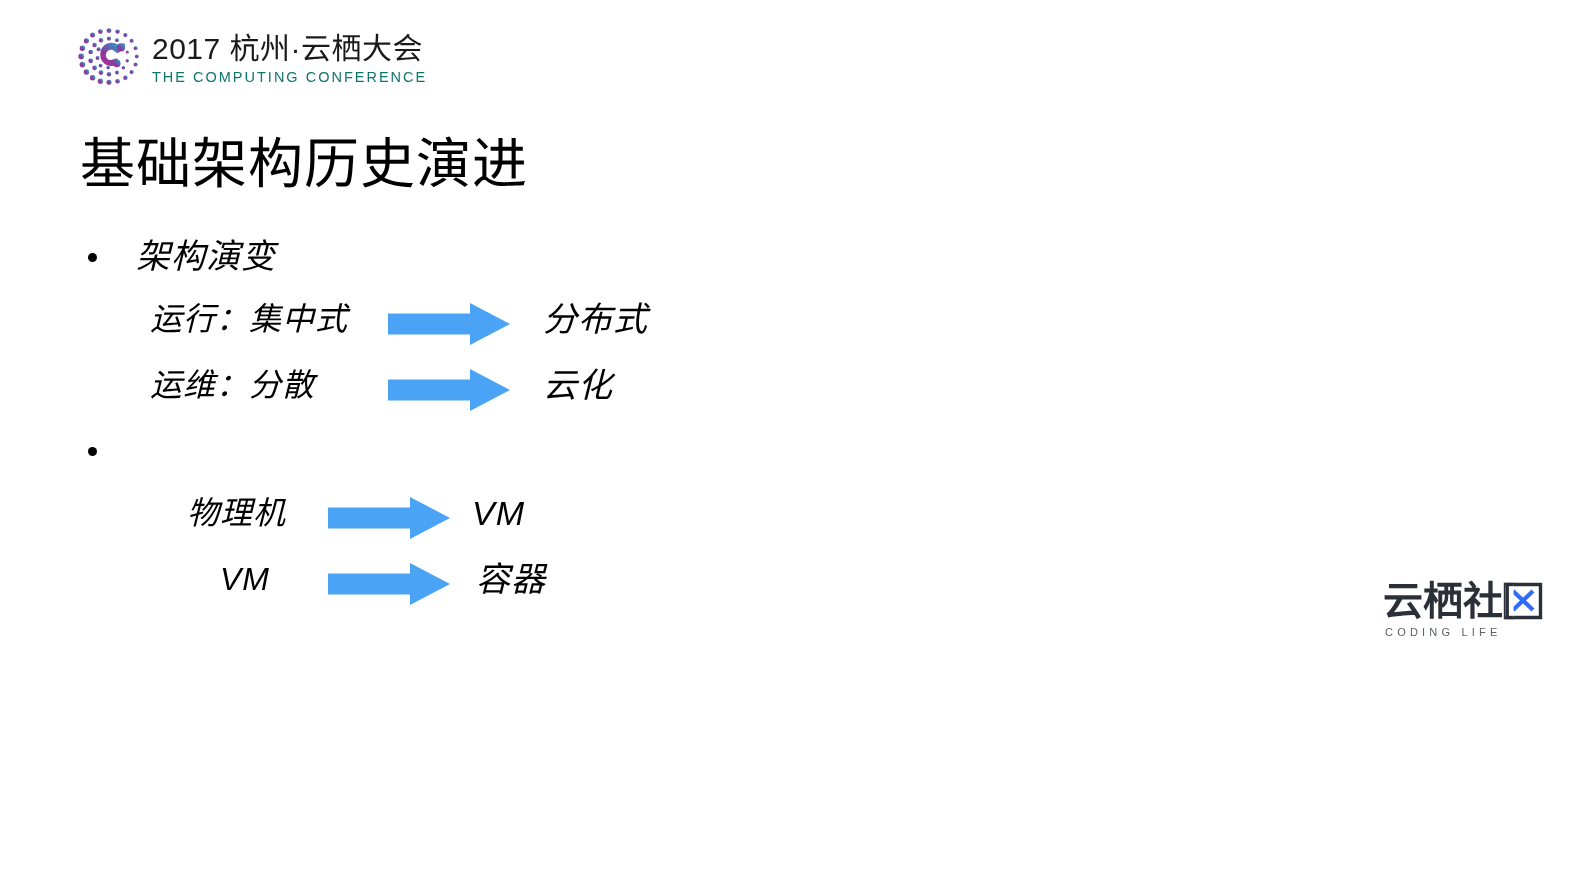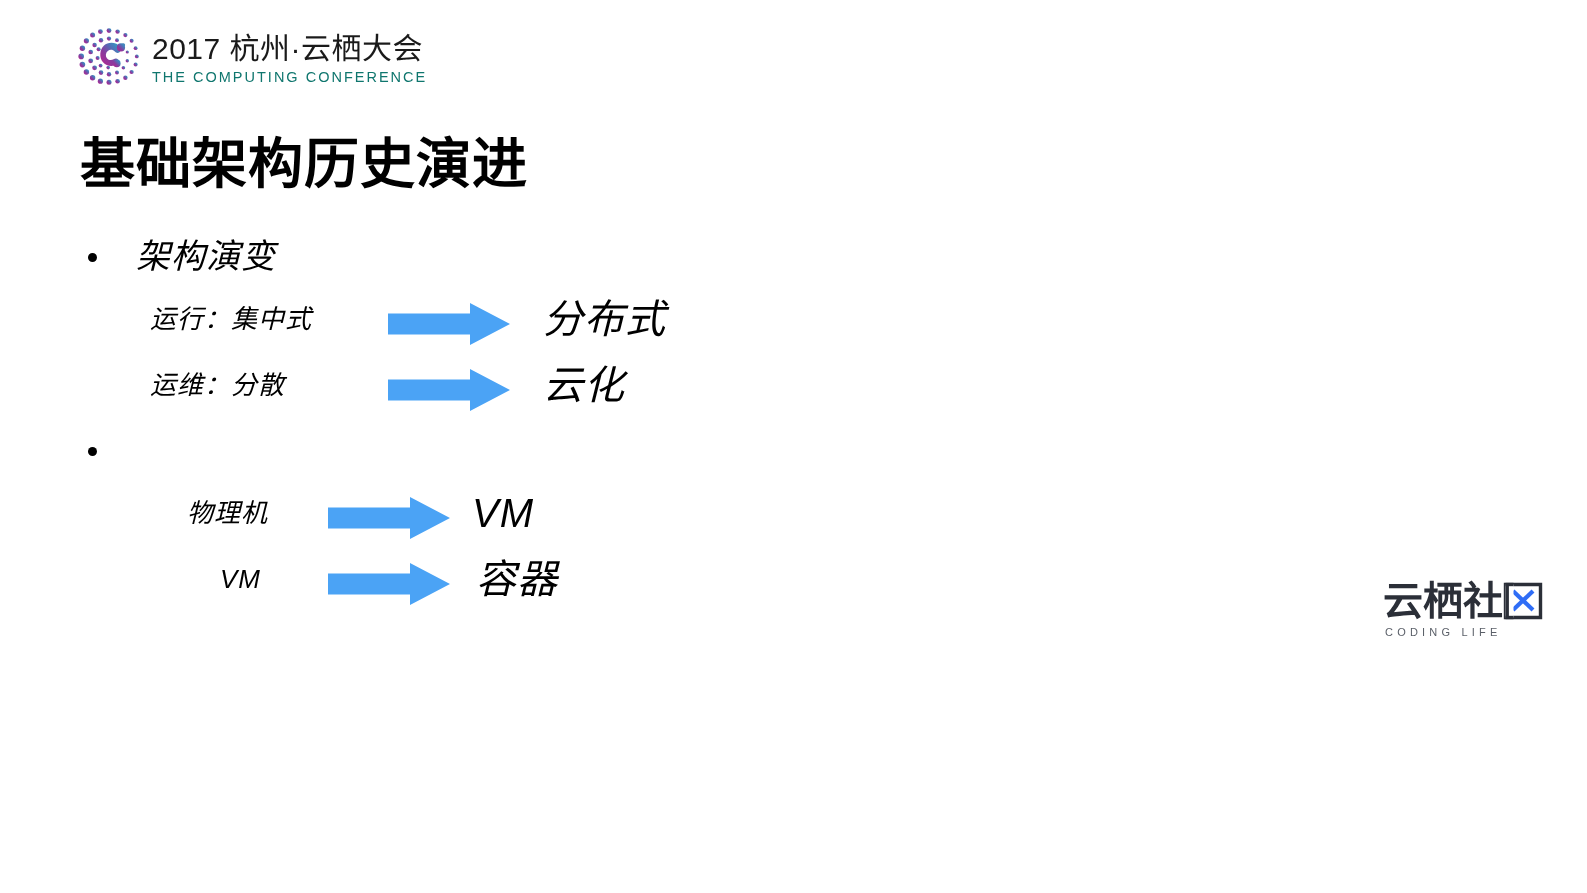--- a/index.html
+++ b/index.html
@@ -94,21 +94,21 @@
     color: #c8102e;
   }
 
   
   .slide-title {
     position: absolute;
     left: 80px;
     top: 131px;
     font-size: 55px;
     line-height: 66px;
-    font-weight: 700;
+    font-weight: 400;
     letter-spacing: 1px;
     color: #000000;
     white-space: nowrap;
   }
 
   
   .body-block {
     position: absolute;
     left: 10px;
     top: 233px;
@@ -142,30 +142,30 @@
   }
 
   
   .flow-row {
     position: relative;
     height: 66px;
   }
   .flow-from {
     position: absolute;
     top: 0;
-    font-size: 26px;
+    font-size: 32px;
     line-height: 48px;
     color: #000000;
     white-space: nowrap;
     letter-spacing: 1px;
   }
   .flow-to {
     position: absolute;
     top: 0;
-    font-size: 40px;
+    font-size: 34px;
     line-height: 48px;
     color: #000000;
     white-space: nowrap;
     letter-spacing: 1px;
   }
   .flow-arrow {
     position: absolute;
     top: 8px;
     width: 122px;
     height: 42px;

